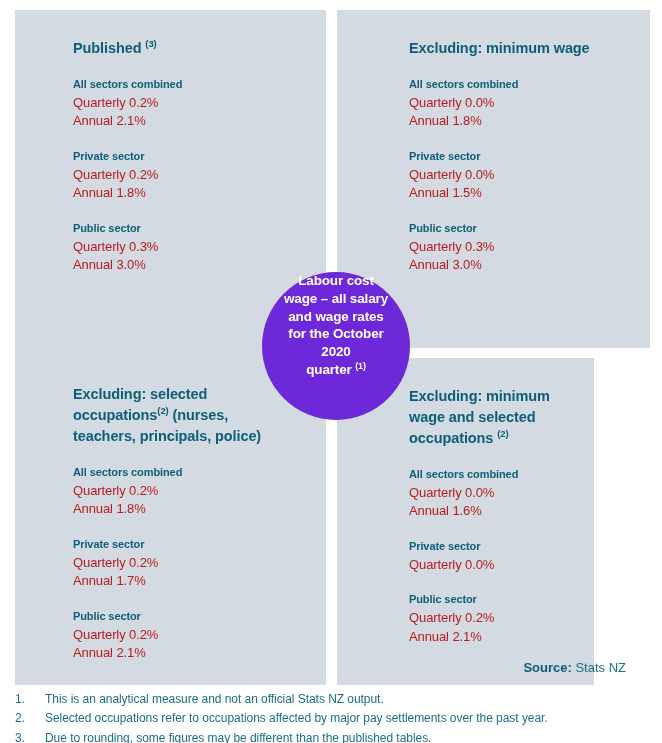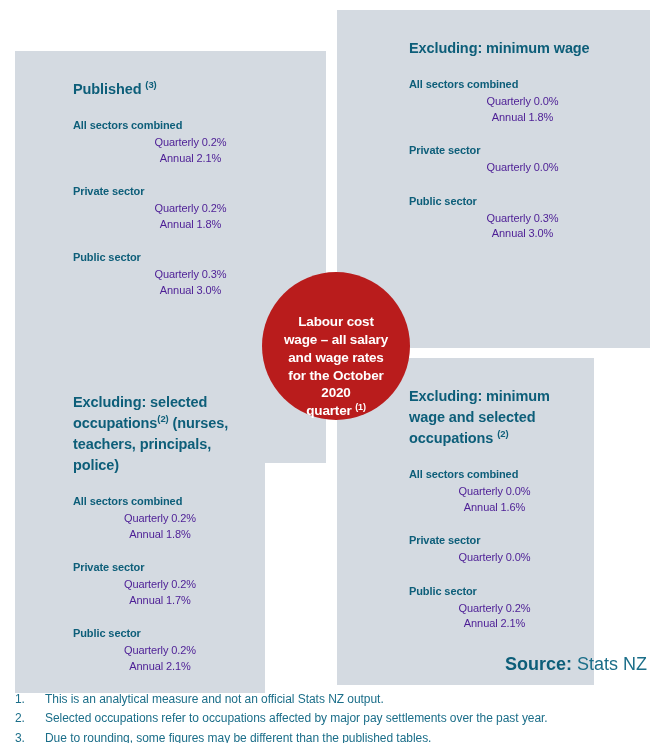--- a/index.html
+++ b/index.html
@@ -22,23 +22,23 @@
     top: 10px;
     width: 635px;
     height: 675px;
   }
 
   .quad {
     position: absolute;
     background: #d4dae1;
     box-sizing: border-box;
   }
-  .quad.tl { left: 0px;   top: 0px;   width: 311px; height: 412px; margin-top: 41px; }
+  .quad.tl { left: 0px;   top: 0px;   width: 311px; height: 412px; }
   .quad.tr { left: 322px; top: 0px;   width: 313px; height: 338px; }
-  .quad.bl { left: 0px;   top: 356px; width: 250px; height: 327px; }
+  .quad.bl { left: 0px;   top: 348px; width: 311px; height: 327px; }
   .quad.br { left: 322px; top: 348px; width: 257px; height: 327px; }
 
   .quad-inner {
     position: absolute;
     left: 0; top: 0; right: 0; bottom: 0;
     padding: 28px 18px 10px 58px;
     box-sizing: border-box;
   }
   .quad.tr .quad-inner,
   .quad.br .quad-inner {
@@ -69,39 +69,38 @@
 
   .grp-label {
     color: #0d5e79;
     font-weight: bold;
     font-size: 11px;
     line-height: 1.45;
     margin: 0 0 1px 0;
     letter-spacing: -0.1px;
   }
   .grp-line {
-    color: #4c1d95;
-    font-size: 11px;
+    color: #b91c1c;
+    font-size: 13px;
     line-height: 1.42;
     margin: 0;
     letter-spacing: -0.1px;
-    text-align: center;
   }
 
   
   #center-circle {
     position: absolute;
     left: 247px;
     top: 262px;
     width: 148px;
     height: 148px;
     border-radius: 50%;
-    background: #b91c1c;
+    background: #6d28d9;
     display: flex;
-    align-items: flex-end;
+    align-items: flex-start;
     justify-content: center;
     z-index: 5;
   }
   #center-circle .circle-text {
     color: #ffffff;
     font-weight: bold;
     font-size: 13.5px;
     line-height: 1.32;
     text-align: center;
     padding: 0 10px;
@@ -109,23 +108,23 @@
   }
   #center-circle .circle-text sup {
     font-size: 9px;
     vertical-align: super;
     line-height: 0;
   }
 
   
   #source-line {
     position: absolute;
-    right: 3px;
+    right: 24px;
     bottom: 10px;
-    font-size: 18px;
+    font-size: 13px;
     color: #1b6e89;
     z-index: 6;
   }
   #source-line .src-label {
     font-weight: bold;
     color: #0d5e79;
   }
 
   
   #footnotes {
@@ -184,20 +183,21 @@
 
       <div class="grp">
         <p class="grp-label">All sectors combined</p>
         <p class="grp-line">Quarterly 0.0%</p>
         <p class="grp-line">Annual 1.8%</p>
       </div>
 
       <div class="grp">
         <p class="grp-label">Private sector</p>
         <p class="grp-line">Quarterly 0.0%</p>
+        <p class="grp-line">Annual 1.5%</p>
       </div>
 
       <div class="grp">
         <p class="grp-label">Public sector</p>
         <p class="grp-line">Quarterly 0.3%</p>
         <p class="grp-line">Annual 3.0%</p>
       </div>
     </div>
   </div>
 

